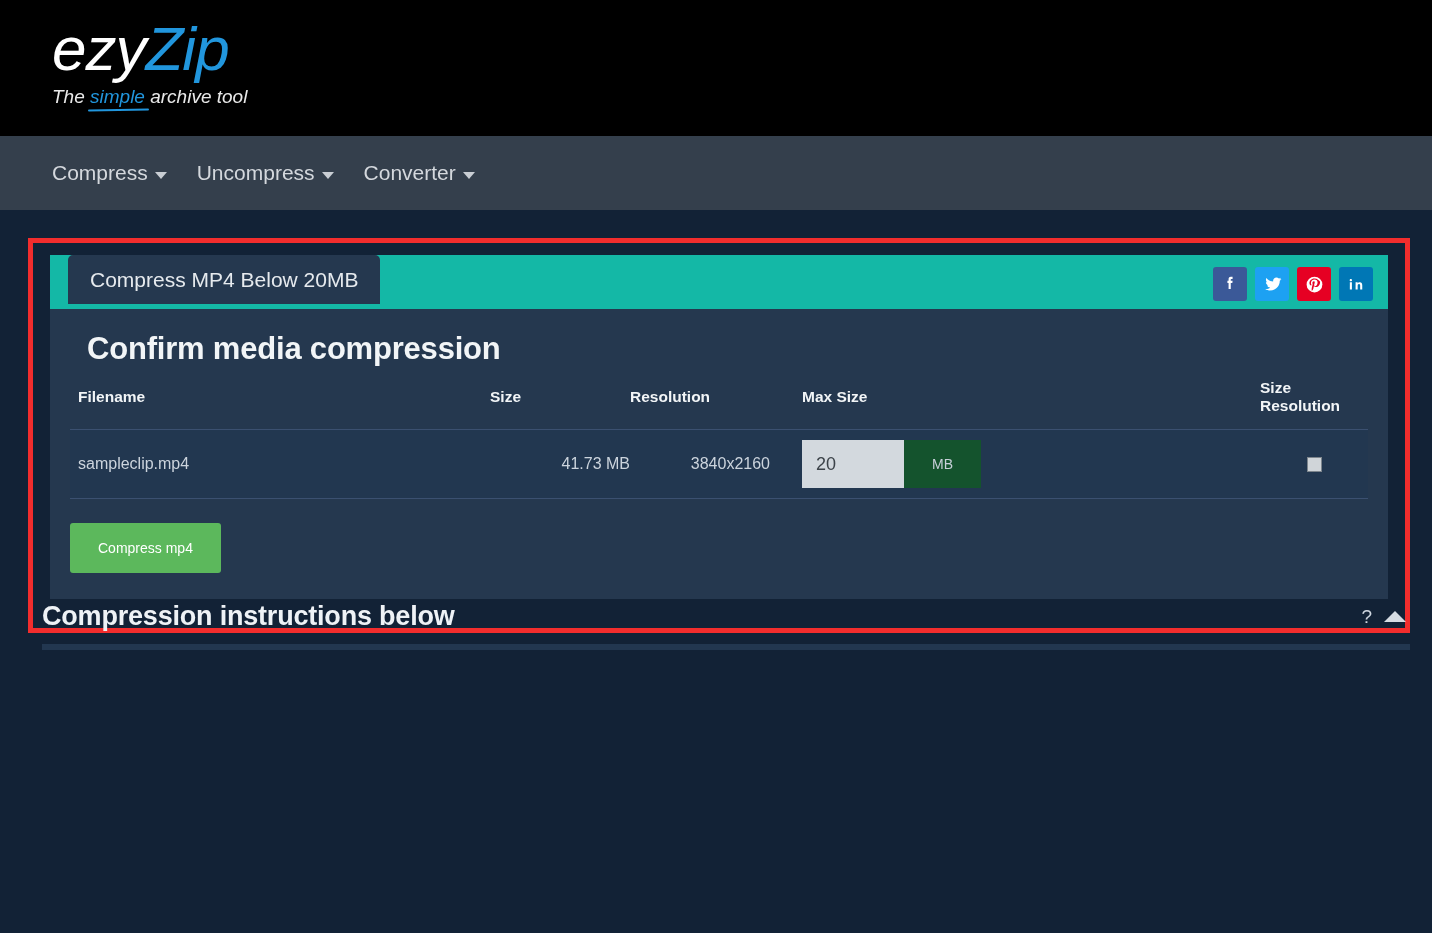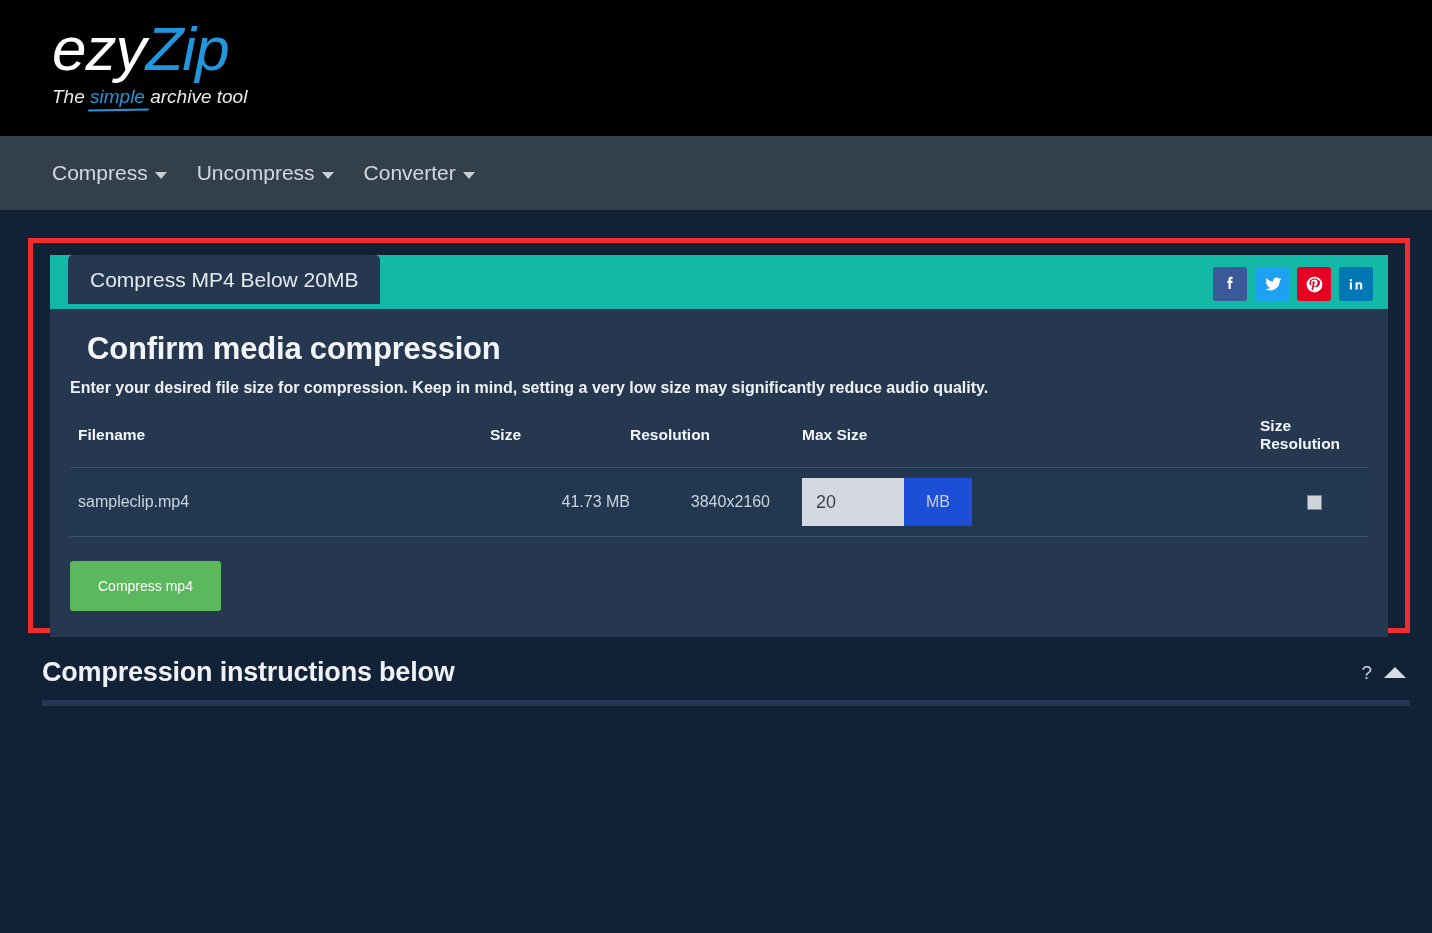--- a/index.html
+++ b/index.html
@@ -183,26 +183,26 @@
     width: 102px;
     background: #d3d9de;
     border: none;
     outline: none;
     color: #3c4349;
     font-size: 18px;
     font-family: "Liberation Sans", sans-serif;
     padding: 0 14px;
   }
   .input-addon {
-    background: #1d4ed8;
+    background: #14532d;
     color: #c8d0d9;
-    font-size: 16px;
-    display: flex;
-    align-items: center;
-    padding: 0 22px;
+    font-size: 14px;
+    display: flex;
+    align-items: center;
+    padding: 0 28px;
   }
   .keep-checkbox {
     width: 15px; height: 15px;
     background: #d0d5d9;
     border: 1px solid #7d858d;
     display: inline-block;
     cursor: pointer;
     vertical-align: middle;
   }
   
@@ -214,21 +214,21 @@
     font-size: 14px;
     font-family: "Liberation Sans", sans-serif;
     padding: 17px 28px;
     border-radius: 3px;
     cursor: pointer;
     display: inline-block;
   }
   
   .instructions {
     position: absolute;
-    left: 42px; top: 657px;
+    left: 42px; top: 601px;
     width: 1368px;
   }
   .instr-head {
     display: flex;
     align-items: center;
     justify-content: space-between;
     padding-bottom: 12px;
   }
   .instr-title {
     font-size: 27px;
@@ -310,21 +310,20 @@
         <div class="social" style="background:#0077b5">
           <svg width="20" height="20" viewBox="0 0 24 24" fill="#fff">
               <path d="M7.1 18.5H4.6V9.9h2.5v8.6zM5.8 8.8c-.8 0-1.4-.7-1.4-1.4 0-.8.6-1.4 1.4-1.4.8 0 1.4.6 1.4 1.4 0 .7-.6 1.4-1.4 1.4zM19.5 18.5H17v-4.2c0-1 0-2.3-1.4-2.3-1.4 0-1.6 1.1-1.6 2.2v4.3h-2.5V9.9H14v1.2h.1c.3-.6 1.1-1.3 2.4-1.3 2.5 0 3 1.7 3 3.9v4.8z"></path>
             </svg>
         </div>
       </div>
     </div>
 
     <div class="card-body">
       <h2 class="card-title">Confirm media compression</h2>
-      <p class="card-sub">Enter your desired file size for compression. Keep in mind, setting a very low size may significantly reduce audio quality.</p>
 
       <table class="filetable">
         <thead>
           <tr>
             <th class="col-filename">Filename</th>
             <th class="col-size">Size</th>
             <th class="col-res">Resolution</th>
             <th class="col-max">Max Size</th>
             <th class="col-keep">Size Resolution</th>
           </tr>

